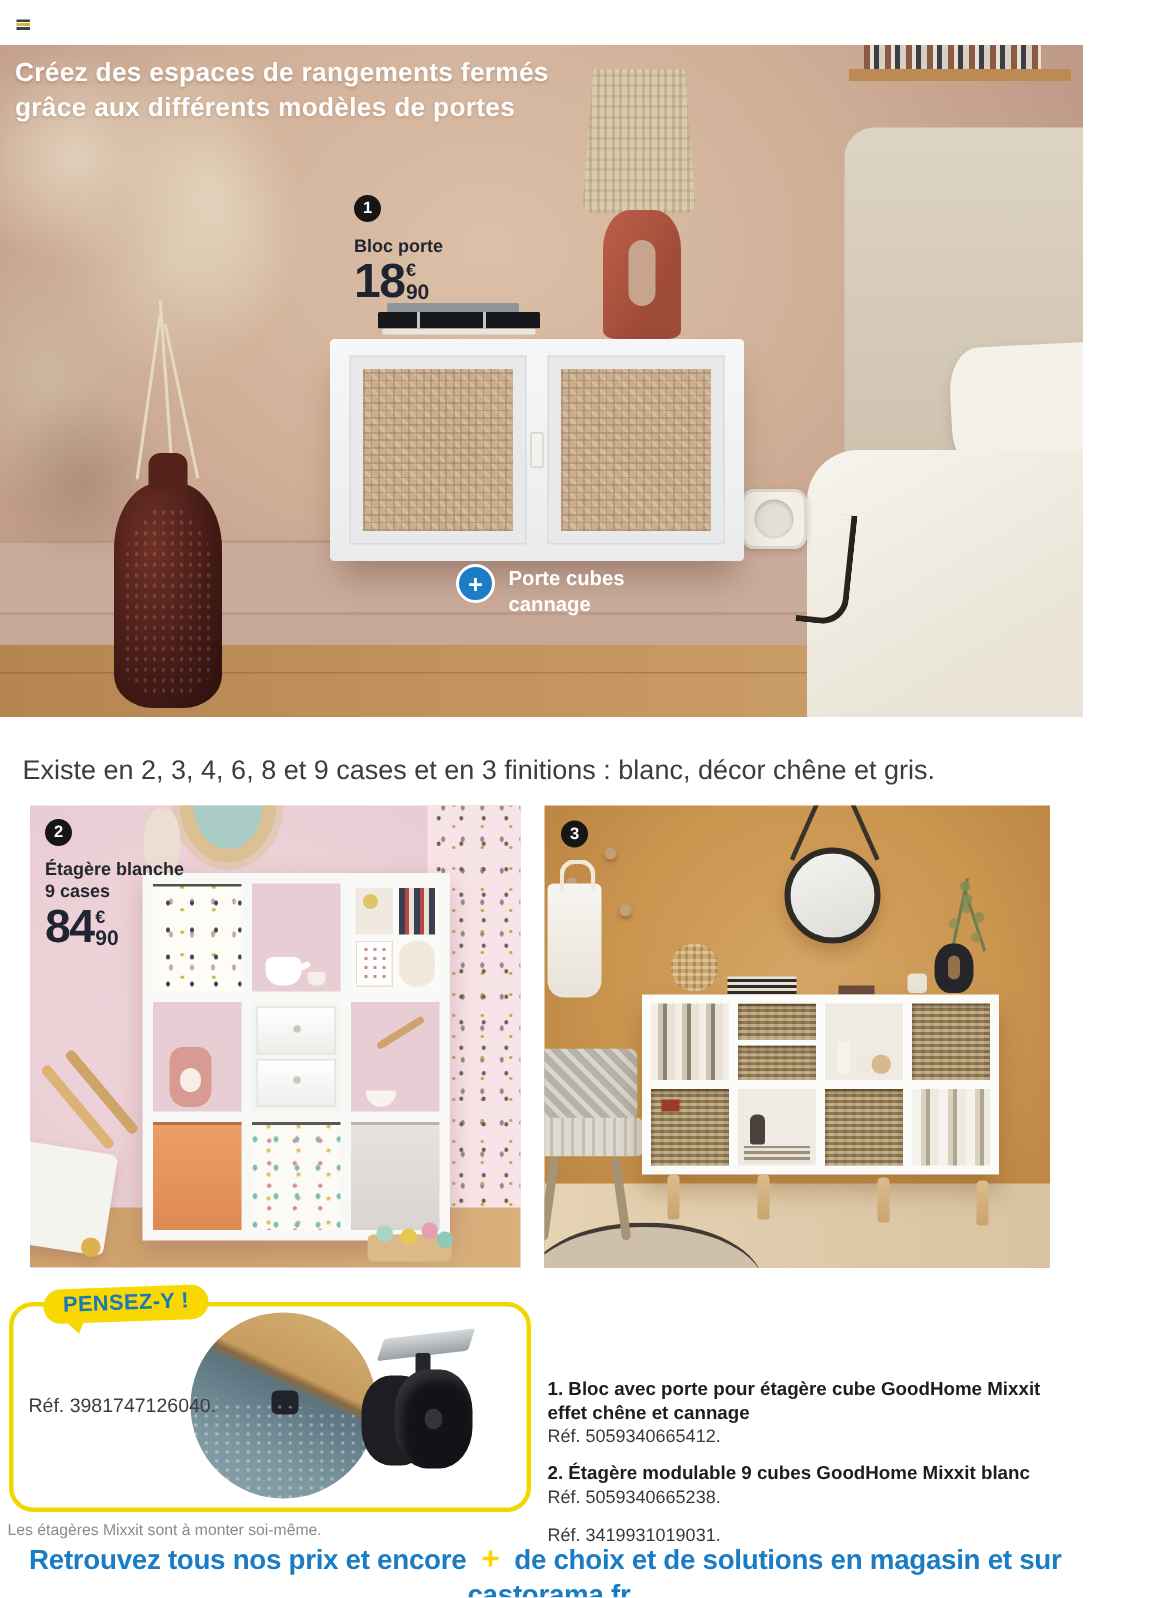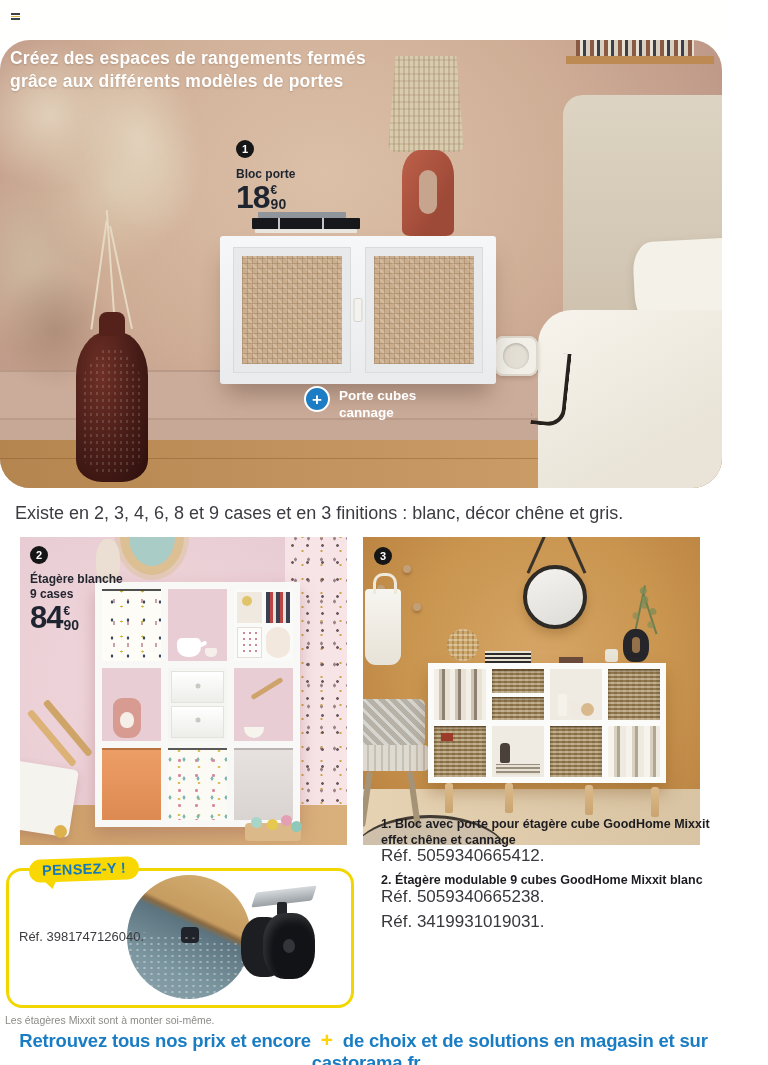--- a/index.html
+++ b/index.html
@@ -10,22 +10,22 @@
   
   .side-strip { position:absolute; right:0; top:0; width:41px; height:1057px; background:#5d7b99; }
   .page-number { position:absolute; bottom:8px; right:10px; color:#fff; font-size:12px; font-weight:600; }
 
   
   .topbar { position:absolute; left:0; top:0; width:727px; height:42px; background:#fffffe; }
   .menu-icon { position:absolute; left:11px; top:13px; width:9px; height:7px;
     background:linear-gradient(#3c4146 0 1.6px, #fff 1.6px 2.6px, #d9b23c 2.6px 4.2px, #fff 4.2px 5.2px, #3c4146 5.2px 7px); }
 
   
-  .hero { position:absolute; left:0; top:40px; width:722px; height:448px; overflow:hidden;
-    background:radial-gradient(ellipse at 45% 30%, #dcc0a8 0%, #d0af97 42%, #c09a89 74%, #b38c82 100%);border-radius:30px; }
+  .hero { position:absolute; left:0; top:30px; width:722px; height:448px; overflow:hidden;
+    background:radial-gradient(ellipse at 45% 30%, #dcc0a8 0%, #d0af97 42%, #c09a89 74%, #b38c82 100%); }
   .hx-baseboard { position:absolute; left:0; top:330px; width:100%; height:72px;
     background:linear-gradient(#b99a89 0 2px, #cbac9a 2px 48px, #bb9c8b 48px 50px, #c7a897 50px 100%); }
   .hx-floor { position:absolute; left:0; top:400px; width:100%; height:48px;
     background:linear-gradient(90deg, #b5854f, #c2925e 40%, #cfa26b); }
   .hx-floor-line { position:absolute; left:0; top:418px; width:100%; height:1px; background:rgba(120,75,35,.35); }
 
   .plume { position:absolute; border-radius:50%; filter:blur(3px); }
   .hx-plume1 { left:-30px; top:0px;   width:160px; height:150px; background:radial-gradient(closest-side, rgba(226,210,188,.95), rgba(226,210,188,0)); }
   .hx-plume2 { left:40px;  top:60px;  width:150px; height:170px; background:radial-gradient(closest-side, rgba(219,201,176,.9), rgba(219,201,176,0)); transform:rotate(20deg); }
   .hx-plume3 { left:-40px; top:130px; width:140px; height:180px; background:radial-gradient(closest-side, rgba(205,185,160,.85), rgba(205,185,160,0)); }
@@ -243,24 +243,24 @@
     background:linear-gradient(#d5d9dc, #9aa0a5); transform:skewX(-24deg) rotate(-7deg); border-radius:2px; }
   .caster-stem { position:absolute; left:42px; top:15px; width:10px; height:14px; background:#23252a; border-radius:2px; }
   .caster-wheel-b { position:absolute; left:6px; top:30px; width:46px; height:60px; background:#1d1e21; border-radius:42%; }
   .caster-wheel-f { position:absolute; left:28px; top:26px; width:52px; height:66px; background:#121317; border-radius:42%;
     box-shadow:inset 4px 6px 8px rgba(255,255,255,.14); }
   .caster-hub { position:absolute; left:48px; top:52px; width:12px; height:14px; background:#33353a; border-radius:50%; }
   .tip-text { position:absolute; left:10px; top:56px; width:126px; color:#27272b; }
   .tip-title { font-size:14px; font-weight:700; line-height:16.5px; }
   .tip-ref { font-size:13px; color:#3c3c40; margin-top:2px; }
 
-  .product-list { position:absolute; left:365px; top:817px; width:352px;margin-left:16px; }
+  .product-list { position:absolute; left:365px; top:919px; width:352px; }
   .product-item { margin-bottom:10px; }
   .product-title { font-size:12.5px; font-weight:700; line-height:15.5px; color:#1c1c21; }
-  .product-ref { font-size:17px; line-height:15px; color:#38383d; }
+  .product-ref { font-size:12px; line-height:15px; color:#38383d; }
 
   .footnote { position:absolute; left:5px; top:1014px; font-size:10.5px; color:#8b8b89; }
 
   .footer { position:absolute; left:0; top:1028px; width:727px; text-align:center;
     font-size:18.5px; font-weight:800; color:#1a7dc4; letter-spacing:-.2px; }
   .footer-plus { color:#ffd400; font-size:21px; margin:0 5px; }
   .footer-site { margin-left:5px; }
   .footer-dot { color:#ffd400; }
 </style>
 </head>

